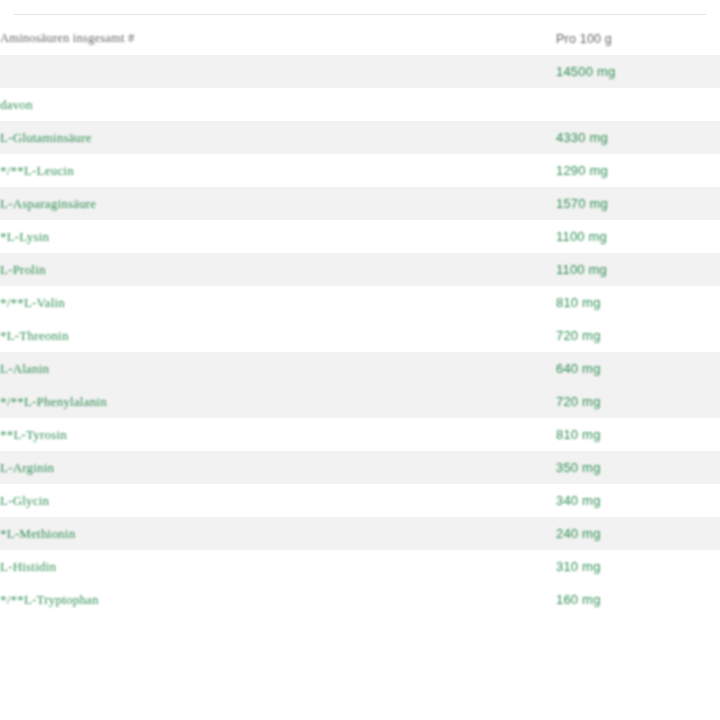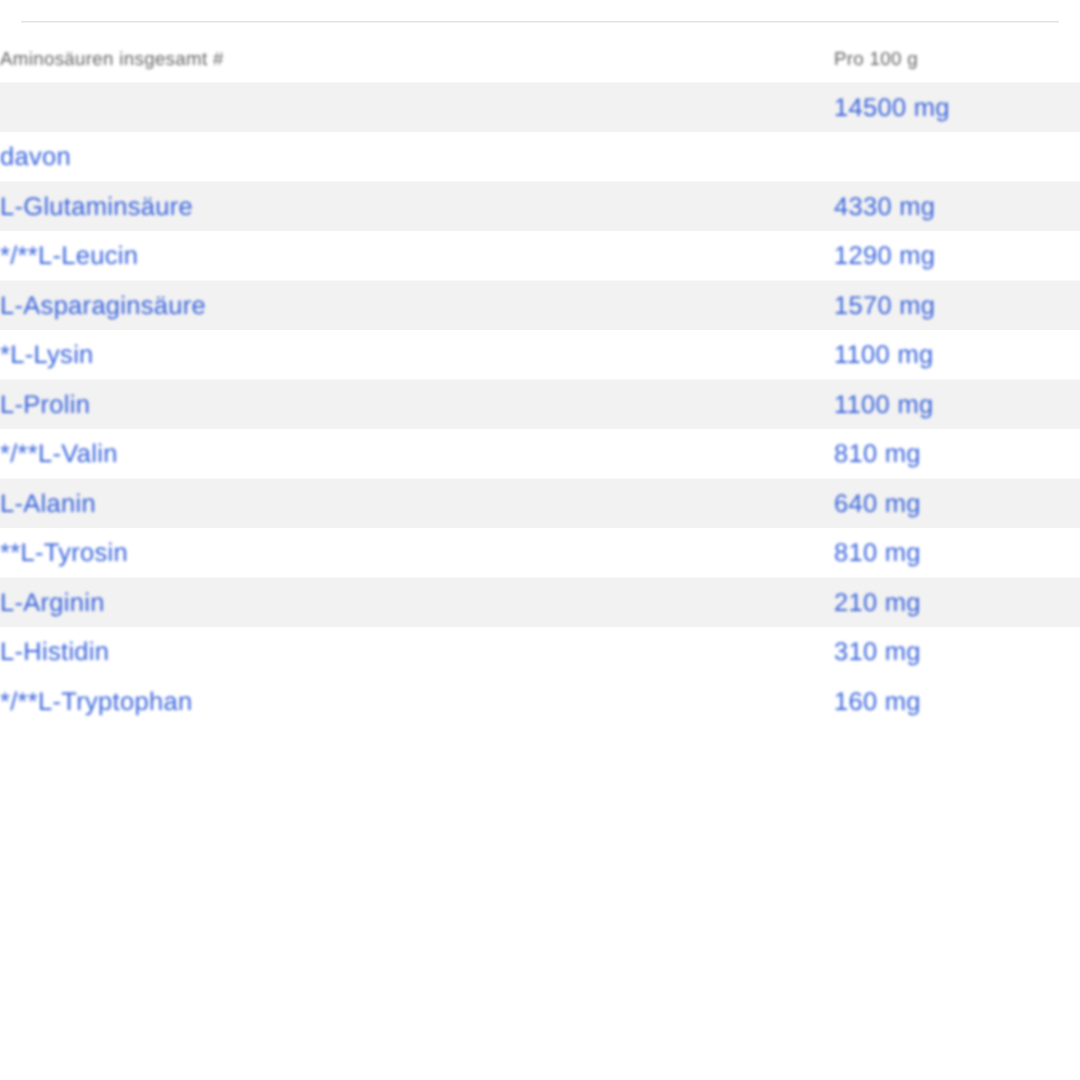--- a/index.html
+++ b/index.html
@@ -33,28 +33,29 @@
     top: 22px;
     left: 0;
     width: 720px;
     border-collapse: collapse;
     table-layout: fixed;
   }
   table.nutri td {
     padding: 0;
     vertical-align: middle;
     height: 33px;
-    color: #1d4ed8;
-    font-size: 17px;
+    color: #15803d;
+    font-size: 13px;
     letter-spacing: 0.2px;
   }
   td.c1 {
     width: 556px;
     padding-left: 16px;
     box-sizing: border-box;
+    font-family: Liberation Serif, serif;
   }
   td.c2 {
     width: 164px;
     padding-left: 14px;
     box-sizing: border-box;
   }
   tr.alt td {
     background: #f2f2f2;
   }
   tr.plain td {
@@ -125,31 +126,47 @@
         <td class="c2"><span class="blurwrap">1100 mg</span></td>
       </tr>
       <tr class="alt">
         <td class="c1"><span class="blurwrap">L-Prolin</span></td>
         <td class="c2"><span class="blurwrap">1100 mg</span></td>
       </tr>
       <tr class="plain">
         <td class="c1"><span class="blurwrap">*/**L-Valin</span></td>
         <td class="c2"><span class="blurwrap">810 mg</span></td>
       </tr>
+      <tr class="plain">
+        <td class="c1"><span class="blurwrap">*L-Threonin</span></td>
+        <td class="c2"><span class="blurwrap">720 mg</span></td>
+      </tr>
       <tr class="alt">
         <td class="c1"><span class="blurwrap">L-Alanin</span></td>
         <td class="c2"><span class="blurwrap">640 mg</span></td>
+      </tr>
+      <tr class="alt">
+        <td class="c1"><span class="blurwrap">*/**L-Phenylalanin</span></td>
+        <td class="c2"><span class="blurwrap">720 mg</span></td>
       </tr>
       <tr class="plain">
         <td class="c1"><span class="blurwrap">**L-Tyrosin</span></td>
         <td class="c2"><span class="blurwrap">810 mg</span></td>
       </tr>
       <tr class="alt">
         <td class="c1"><span class="blurwrap">L-Arginin</span></td>
-        <td class="c2"><span class="blurwrap">210 mg</span></td>
+        <td class="c2"><span class="blurwrap">350 mg</span></td>
+      </tr>
+      <tr class="plain">
+        <td class="c1"><span class="blurwrap">L-Glycin</span></td>
+        <td class="c2"><span class="blurwrap">340 mg</span></td>
+      </tr>
+      <tr class="alt">
+        <td class="c1"><span class="blurwrap">*L-Methionin</span></td>
+        <td class="c2"><span class="blurwrap">240 mg</span></td>
       </tr>
       <tr class="plain">
         <td class="c1"><span class="blurwrap">L-Histidin</span></td>
         <td class="c2"><span class="blurwrap">310 mg</span></td>
       </tr>
       <tr class="plain">
         <td class="c1"><span class="blurwrap">*/**L-Tryptophan</span></td>
         <td class="c2"><span class="blurwrap">160 mg</span></td>
       </tr>
     </tbody>

